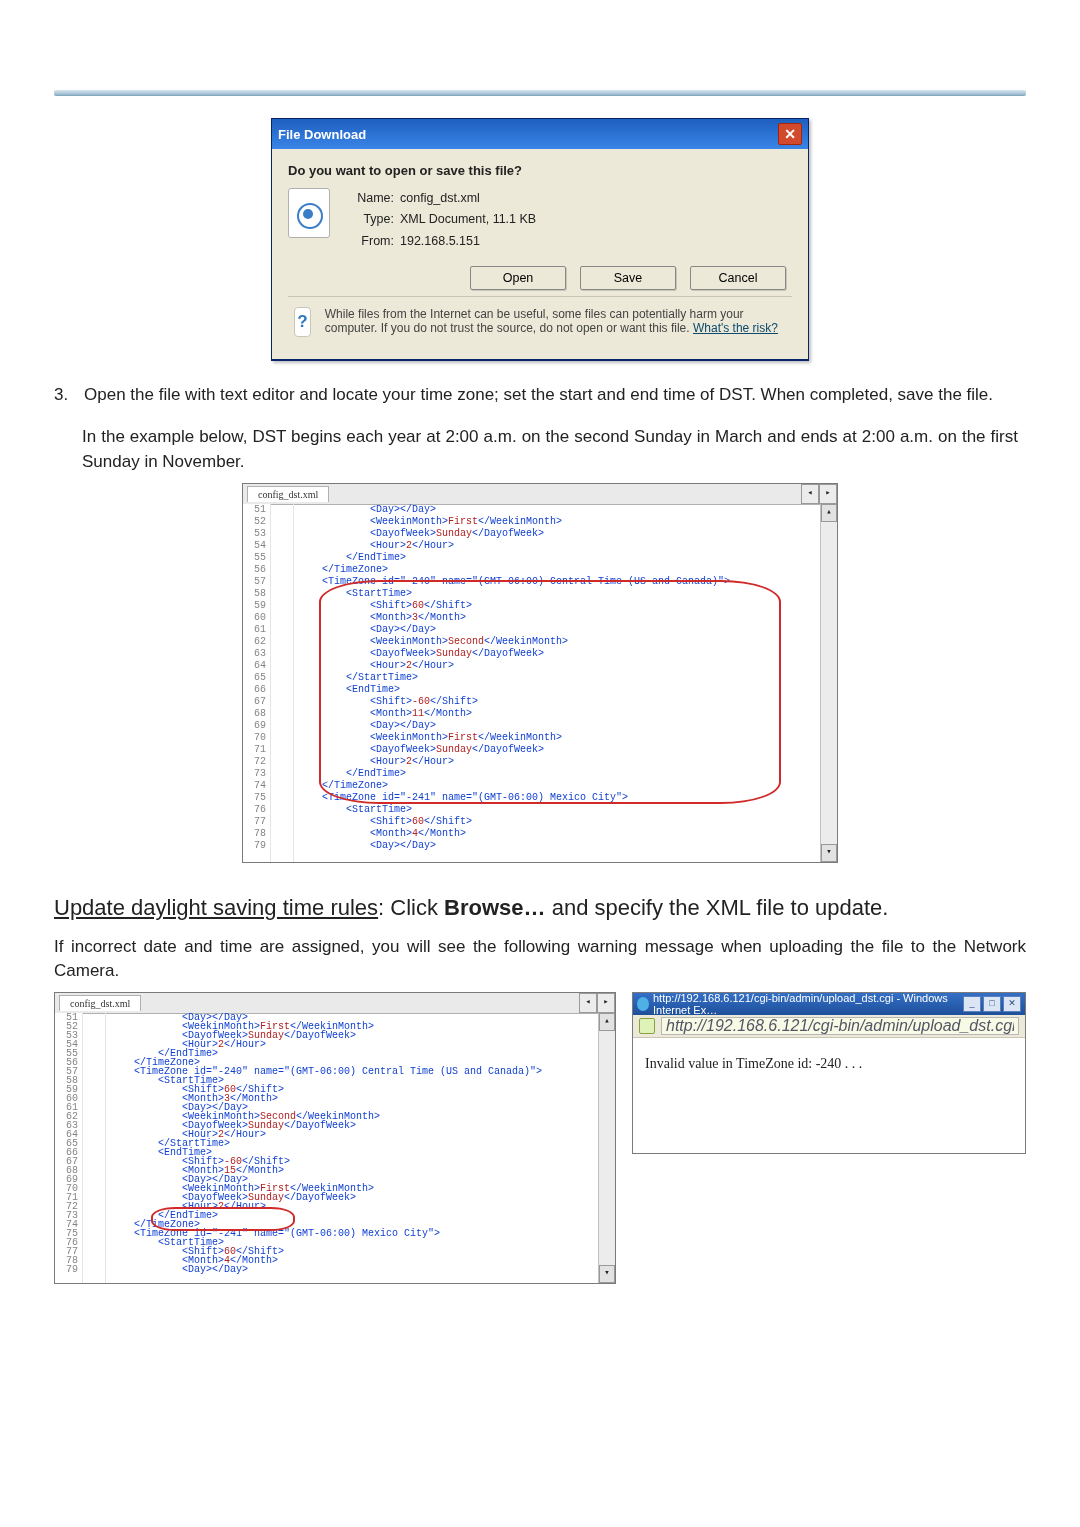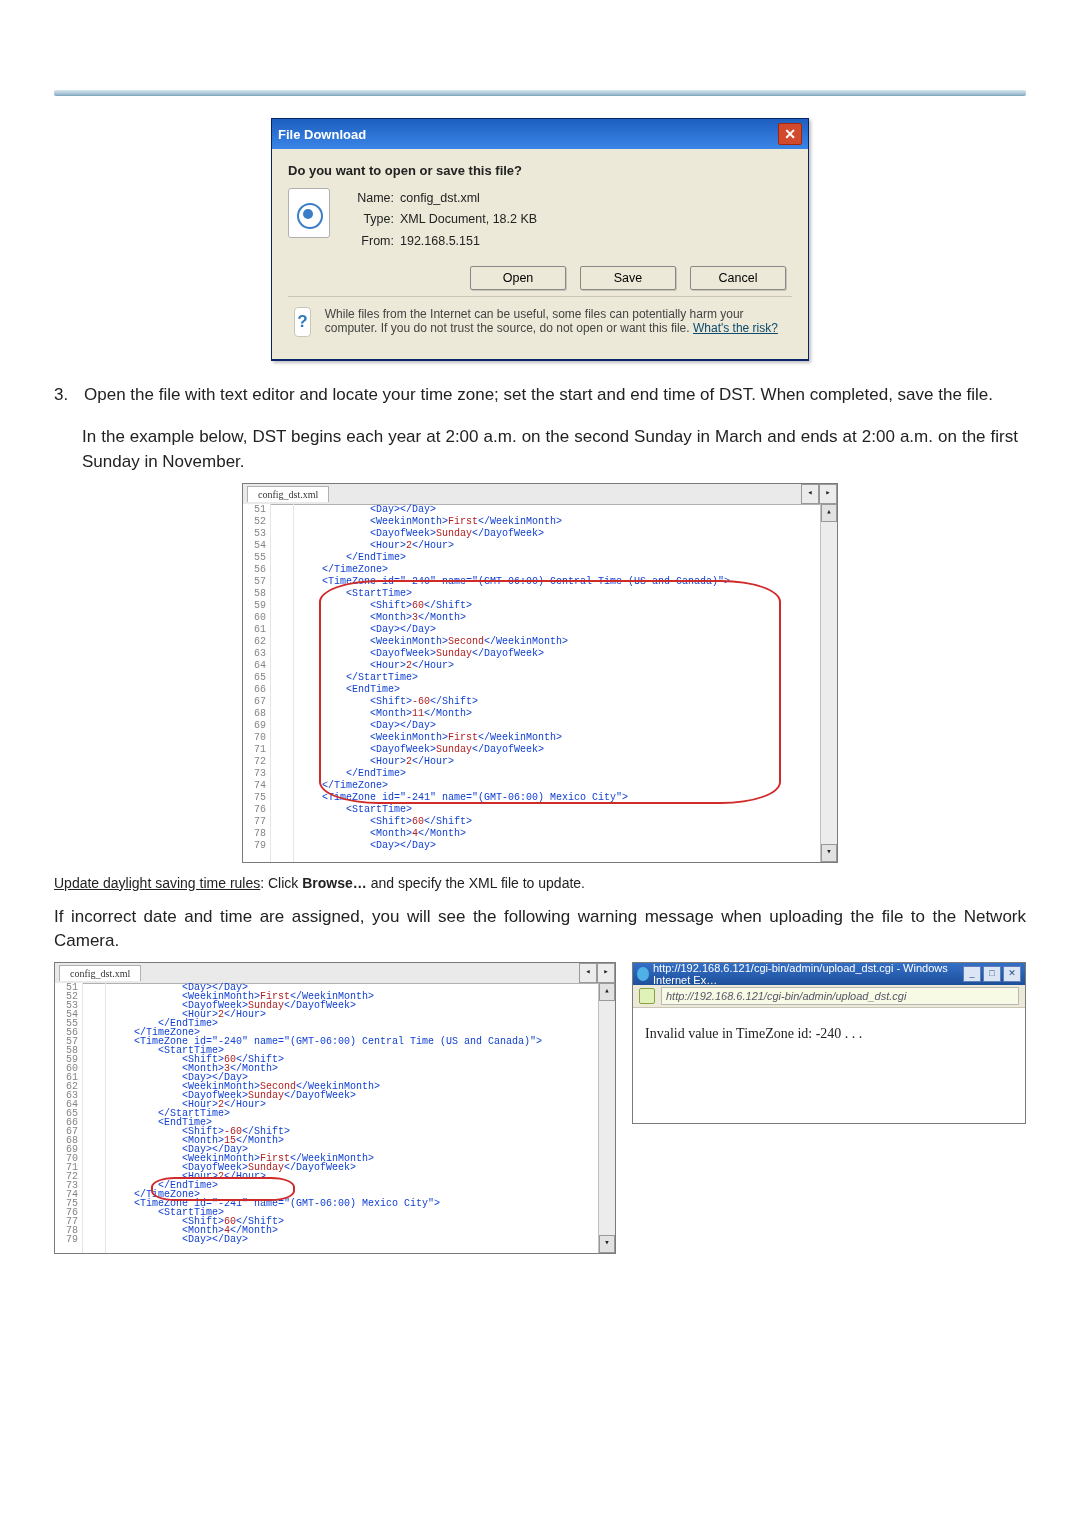--- a/index.html
+++ b/index.html
@@ -19,21 +19,21 @@
   .fd-info .lbl { display:inline-block; width:48px; text-align:right; margin-right:6px; }
   .fd-buttons { text-align:right; margin:14px 6px 6px 0; display:flex; gap:14px; justify-content:flex-end; }
   .fd-buttons button { width:96px; height:24px; background:#ece9d8; border:1px solid #888; border-radius:2px; font-size:12.5px; box-shadow:1px 1px 0 rgba(0,0,0,.15); }
   .fd-warn { border-top:1px solid #c9c6b8; margin-top:4px; padding:10px 6px 14px 6px; display:flex; gap:14px; align-items:flex-start; font-size:12px; color:#444; }
   .warn-icon { width:28px; height:28px; border-radius:4px; background:#fff; border:1px solid #c9c6b8; display:flex; align-items:center; justify-content:center; color:#2a78c0; font-weight:bold; font-size:17px; }
   .linklike { text-decoration:underline; color:#0c4a6e; }
   
   .num-item { display:flex; gap:8px; margin-top:22px; font-size:17px; line-height:1.45; text-align:justify; }
   .num-item .num { min-width:22px; }
   .para { margin:18px 8px 8px 28px; font-size:17px; line-height:1.45; text-align:justify; }
-  .sect-title { margin-top:12px; font-size:14px; }
+  .sect-title { margin-top:32px; font-size:22px; }
   .sect-title .u { text-decoration:underline; }
   .bodytext { margin-top:14px; font-size:17px; line-height:1.45; text-align:justify; }
   
   .xml-shot { width:594px; height:378px; margin:6px auto 8px auto; border:1px solid #7a7a7a; background:#fff; font-family:"Courier New", monospace; font-size:10px; position:relative; overflow:hidden; }
   .xml-tab { height:20px; border-bottom:1px solid #b0b0b0; display:flex; align-items:center; background:#eaeaea; }
   .tab-label { background:#fff; border:1px solid #b0b0b0; border-bottom:none; padding:2px 10px; margin-left:4px; font-family:Tahoma; font-size:10px; color:#333; }
   .xml-arrows { position:absolute; right:0; top:0; display:flex; }
   .arrow-box { width:16px; height:18px; border:1px solid #999; background:#ececec; font-size:9px; text-align:center; line-height:16px; }
   .xml-body { position:absolute; top:20px; left:0; right:16px; bottom:0; display:flex; overflow:hidden;font-family:Liberation Mono, monospace; }
   .xml-gutter { width:28px; background:#fff; border-right:1px solid #e5e5e5; text-align:right; color:#858585; padding-right:4px; box-sizing:border-box; }
@@ -48,21 +48,21 @@
   
   .row2 { display:flex; gap:16px; margin-top:8px; }
   .xml-shot2 { width:560px; height:290px; border:1px solid #7a7a7a; background:#fff; font-family:"Courier New", monospace; font-size:10px; position:relative; overflow:hidden; }
   .xml-shot2 .xml-body { top:20px; right:16px; }
   .ie-shot { flex:1; border:1px solid #7a7a7a; background:#fff; height:160px; position:relative; font-family:Tahoma, sans-serif; }
   .ie-title { height:22px; background:linear-gradient(#3470c7,#1e4f9a); color:#fff; font-size:11px; display:flex; align-items:center; justify-content:space-between; padding:0 4px; }
   .ie-ctrl { display:flex; gap:2px; }
   .ie-btn { width:16px; height:14px; background:#dce5f3; border:1px solid #5b7fba; font-size:9px; text-align:center; line-height:12px; color:#2a4d86; }
   .ie-addr { height:22px; border-bottom:1px solid #c9c6b8; background:#ece9d8; display:flex; align-items:center; padding:0 6px; gap:6px; font-size:10px; }
   .ie-addr .icon { width:14px; height:14px; border:1px solid #8aa041; background:#dff3b8; border-radius:2px; }
-  .ie-addr input { flex:1; border:1px solid #b7b7b7; height:16px; background:#f7fbe6; font-size:11px; padding:0 4px; font-style:italic; color:#556; }
+  .ie-addr input { flex:1; border:1px solid #b7b7b7; height:16px; background:#f7fbe6; font-size:16px; padding:0 4px; font-style:italic; color:#556; }
   .ie-body { padding:18px 12px; font-family:"Times New Roman", serif; font-size:14px; }
 </style>
 </head>
 <body>
 
 <div class="page">
 
   <div class="header-separator"></div>
 
   <div class="fd-wrap">
@@ -71,21 +71,21 @@
       <div class="fd-close">
         <span>✕</span>
       </div>
     </div>
     <div class="fd-body">
       <div class="fd-q">Do you want to open or save this file?</div>
       <div class="fd-row">
         <div class="fd-icon"></div>
         <div class="fd-info">
           <div><span class="lbl">Name:</span><span>config_dst.xml</span></div>
-          <div><span class="lbl">Type:</span><span>XML Document, 18.2 KB</span></div>
+          <div><span class="lbl">Type:</span><span>XML Document, 11.1 KB</span></div>
           <div><span class="lbl">From:</span><span>192.168.5.151</span></div>
         </div>
       </div>
       <div class="fd-buttons">
         <button>Open</button>
         <button>Save</button>
         <button>Cancel</button>
       </div>
       <div class="fd-warn">
         <div class="warn-icon">?</div>

